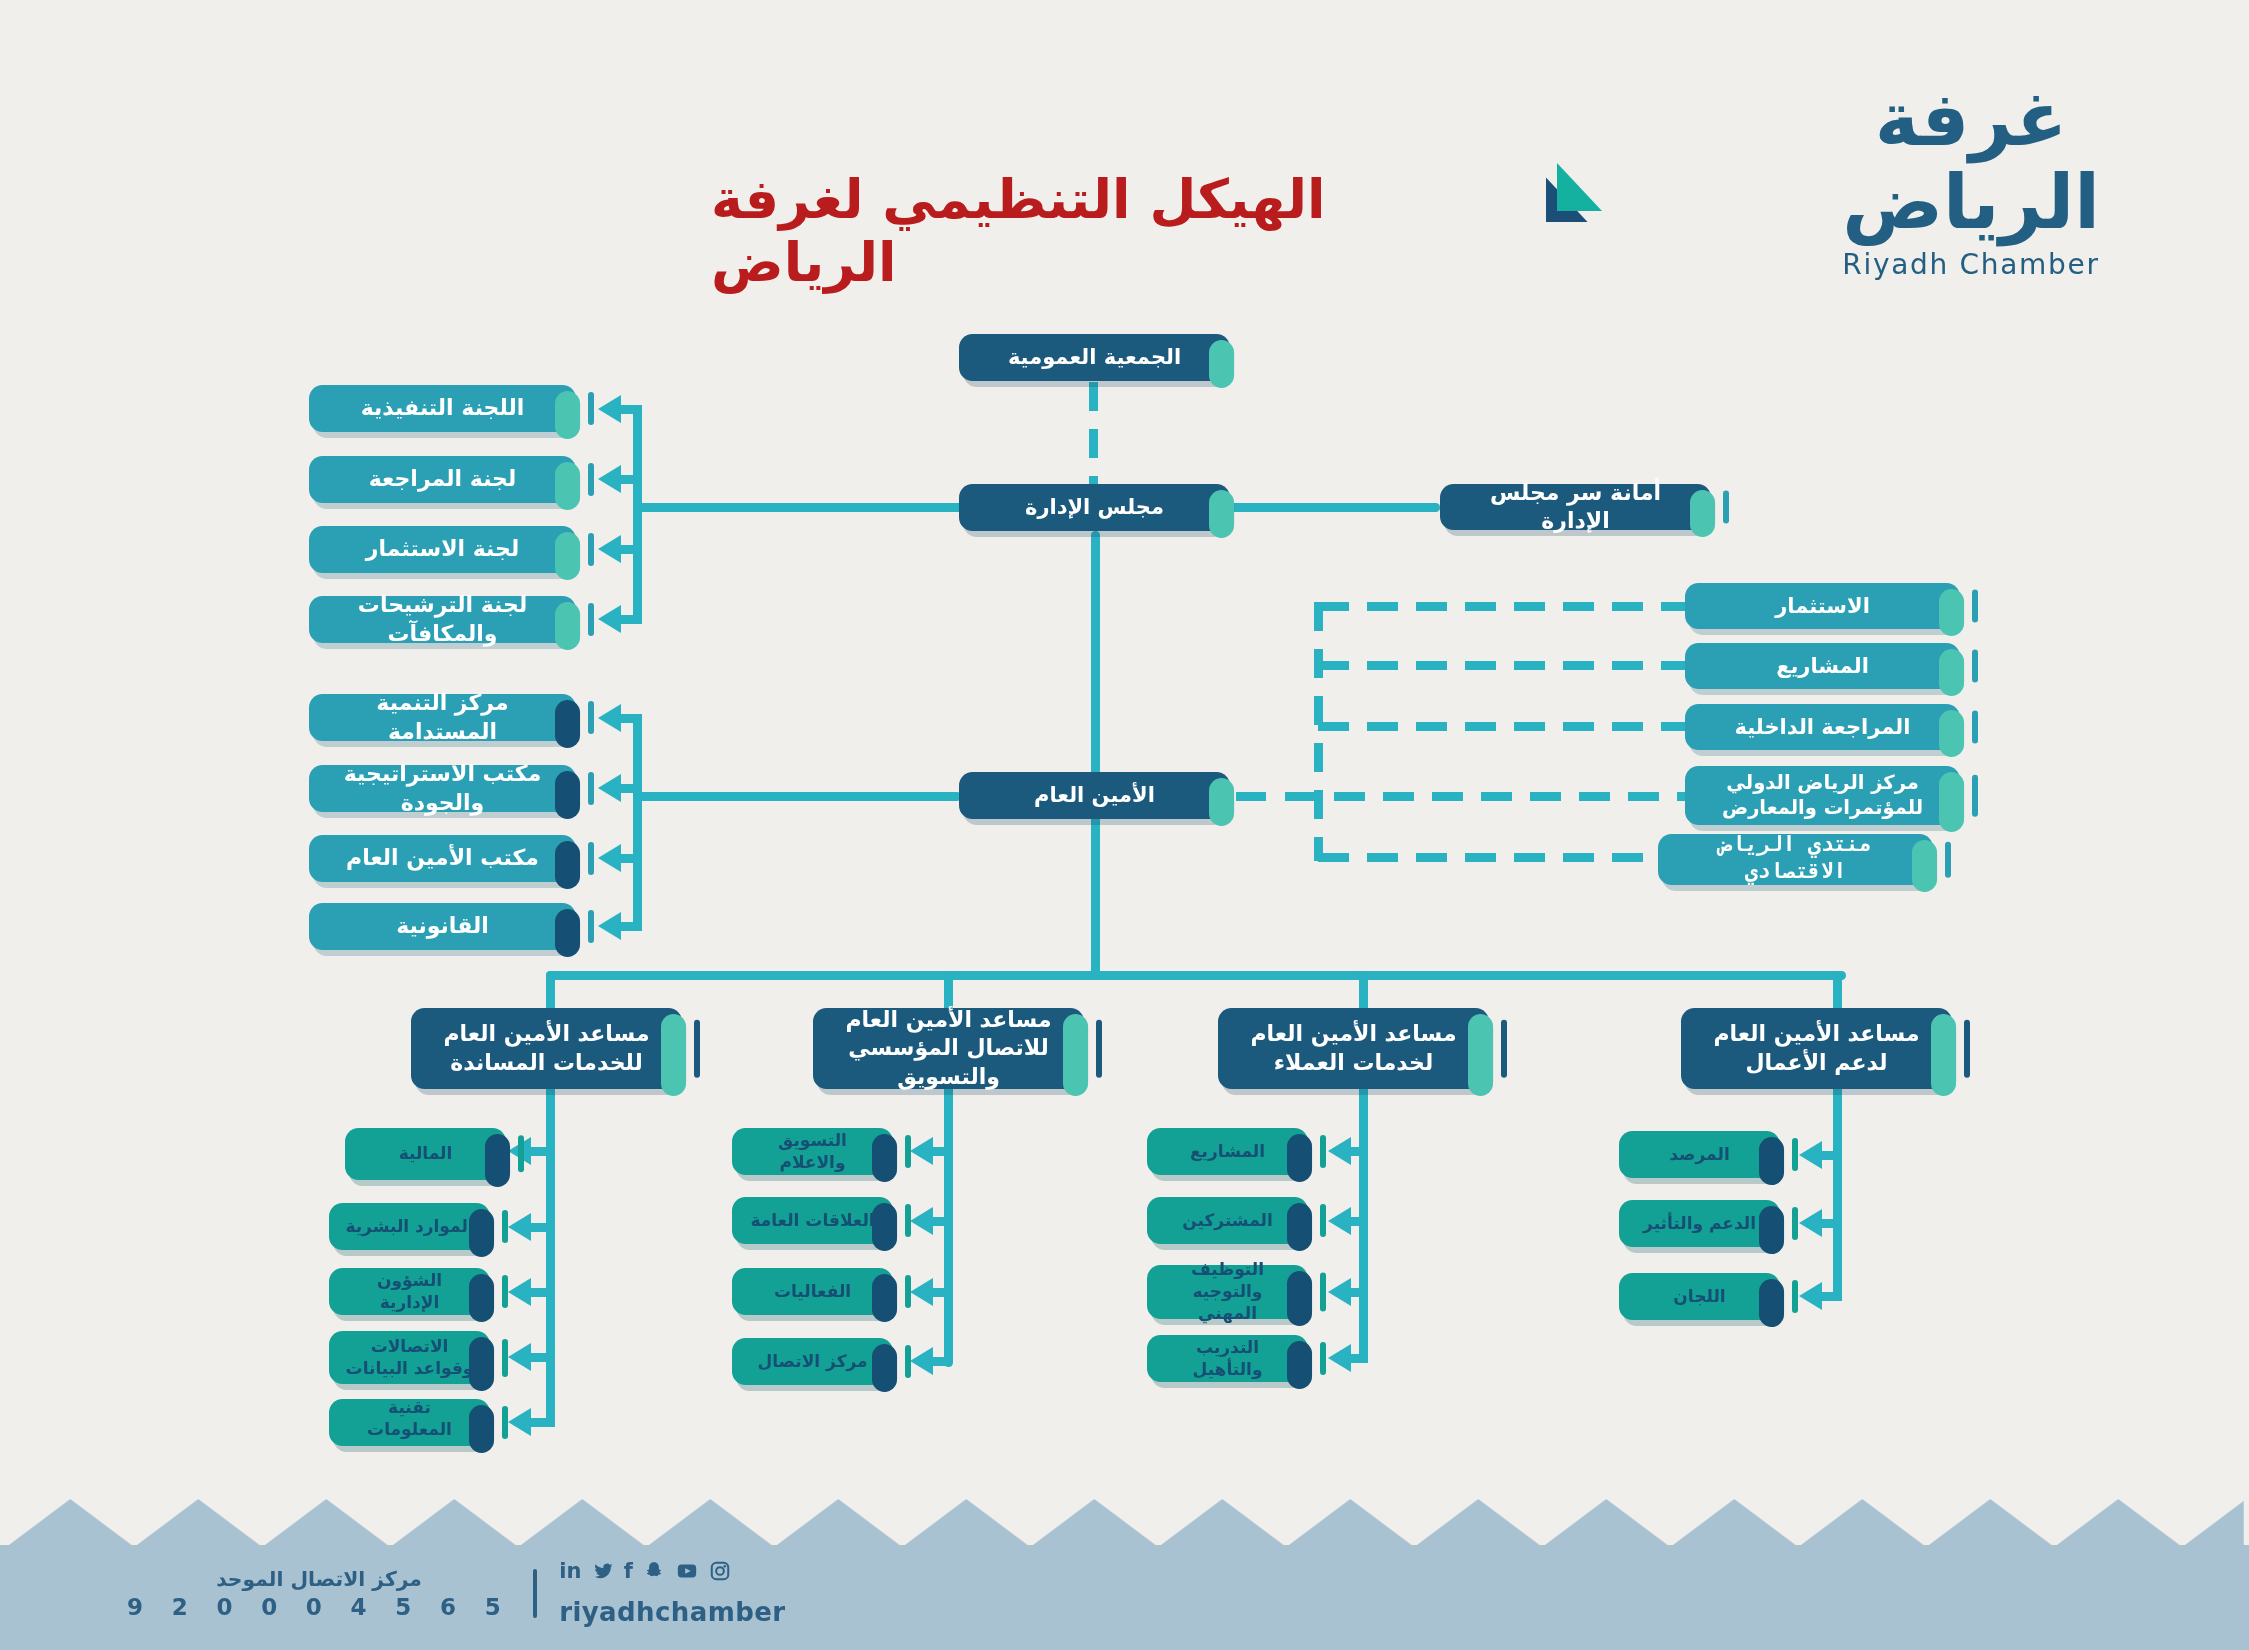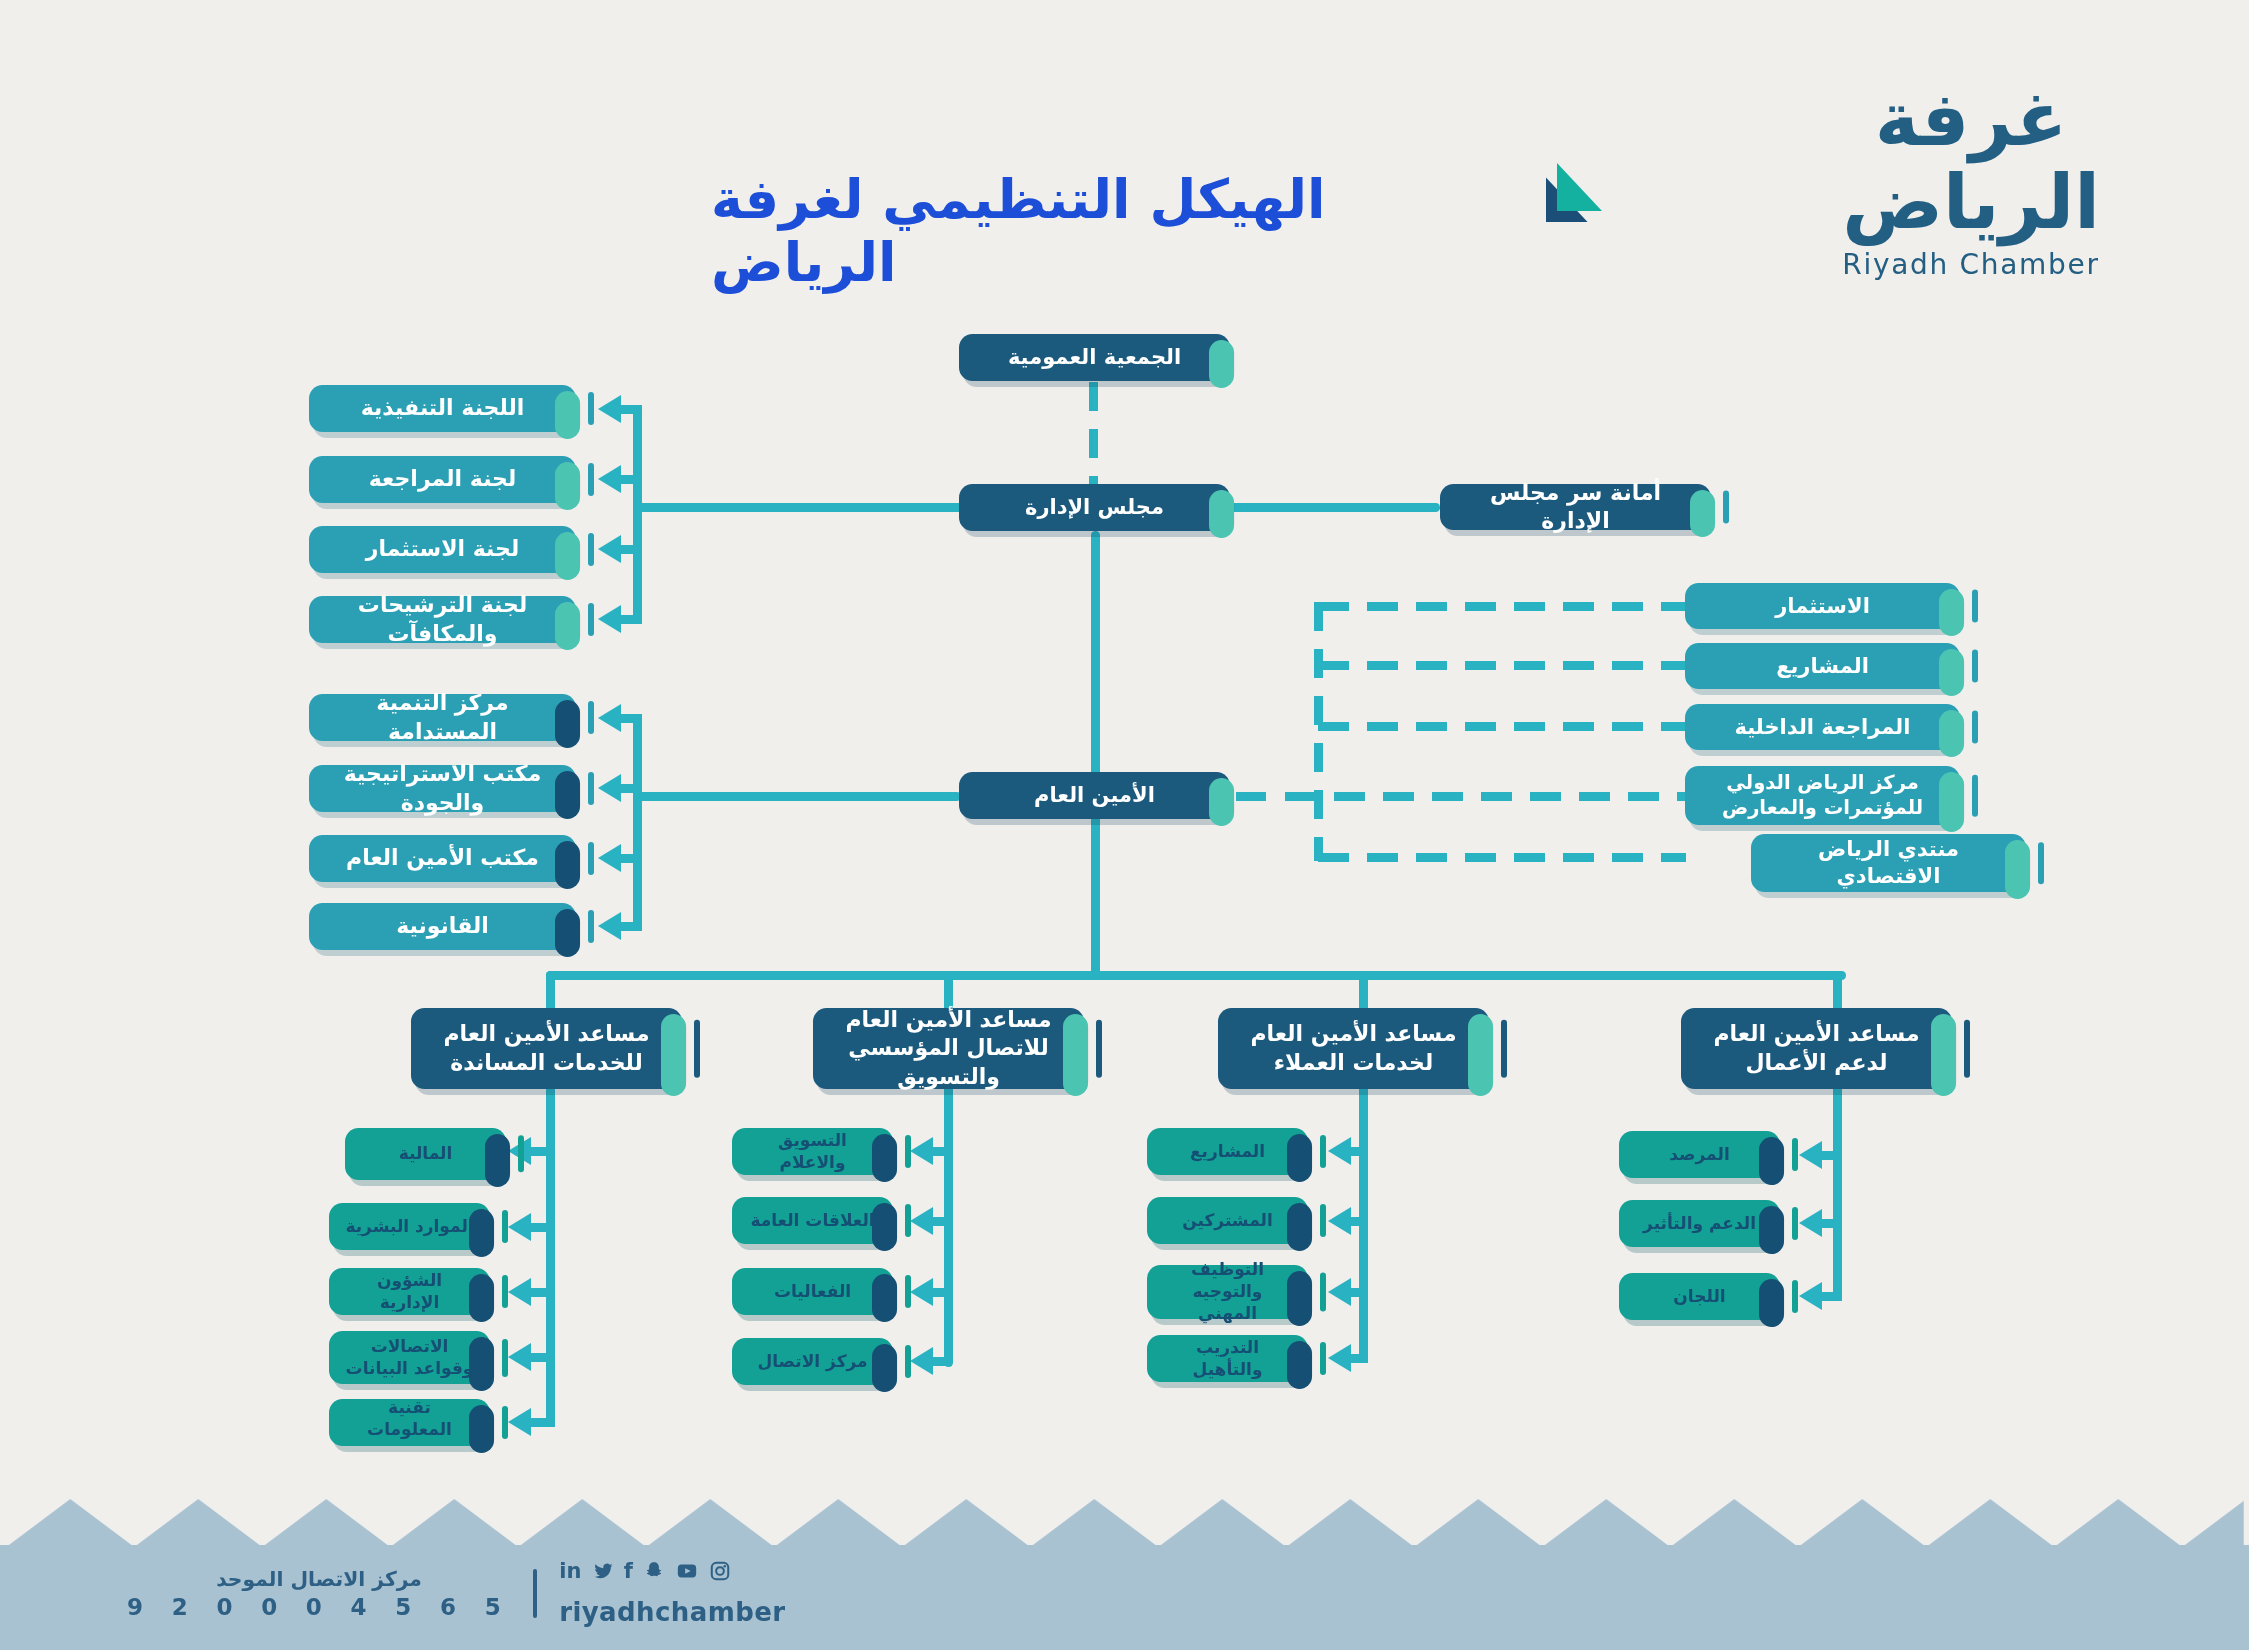--- a/index.html
+++ b/index.html
@@ -25,21 +25,21 @@
   .cap-mint{background:#4cc4b2;}
   .cap-navy{background:#164f74;}
   .tick{position:absolute;right:-18px;top:50%;transform:translateY(-50%);
         width:6px;height:72%;border-radius:3.4px;}
   .tick-teal{background:#2ba0b4;}
   .tick-dark{background:#1b5a7d;}
   .tick-green{background:#13a195;}
   .f26{font-size:22px;} .f28{font-size:21px;} .f25{font-size:21px;text-align:center;} .f20{font-size:17px;}
   
   .title{position:absolute;left:711px;top:168px;width:813px;z-index:3;
-         font-size:54px;font-weight:700;color:#1d4ed8;direction:rtl;text-align:left;}
+         font-size:54px;font-weight:700;color:#b91c1c;direction:rtl;text-align:left;}
   .title-icon{position:absolute;left:1546px;top:163px;width:59px;height:59px;z-index:3;}
   .tri{position:absolute;clip-path:polygon(0 0,0 100%,100% 100%);}
   .tri-dark{left:0;top:14.4px;width:42px;height:45px;background:#1b4f77;}
   .tri-teal{left:11px;top:0;width:45px;height:48px;background:#14b1a1;}
   .logo{position:absolute;right:76px;top:78px;width:406px;text-align:center;z-index:3;color:#235e83;}
   .logo-ar{font-size:75px;font-weight:700;direction:rtl;line-height:1.1;}
   .logo-en{font-size:28px;font-weight:400;letter-spacing:1.7px;margin-top:5.1px;}
   
   .zigzag{position:absolute;left:0;top:1499px;width:2250px;height:48px;z-index:1;}
   .band{position:absolute;left:0;top:1545px;width:2250px;height:105px;background:#a9c2d2;z-index:1;}
@@ -262,21 +262,21 @@
   <div class="box fill-teal f25" style="left:1685px;top:704px;width:275px;height:46px;">
     <span>المراجعة الداخلية</span>
       <span class="cap cap-mint"></span>
       <span class="tick tick-teal"></span>
   </div>
   <div class="box fill-teal" style="left:1685px;top:766px;width:275px;height:59px;font-size:19.5px;">
     <span>مركز الرياض الدولي للمؤتمرات والمعارض</span>
       <span class="cap cap-mint"></span>
       <span class="tick tick-teal"></span>
   </div>
-  <div class="box fill-teal f25" style="left:1751px;top:834px;width:275px;height:58px;">
+  <div class="box fill-teal f25" style="left:1658px;top:834px;width:275px;height:51px;font-family:Liberation Mono, monospace;">
     <span>منتدي الرياض الاقتصادي</span>
       <span class="cap cap-mint"></span>
       <span class="tick tick-teal"></span>
   </div>
 
   <div class="box fill-dark f26" style="left:411px;top:1008px;width:271px;height:81px;">
     <span>مساعد الأمين العام للخدمات المساندة</span>
       <span class="cap cap-mint"></span>
       <span class="tick tick-dark"></span>
   </div>

